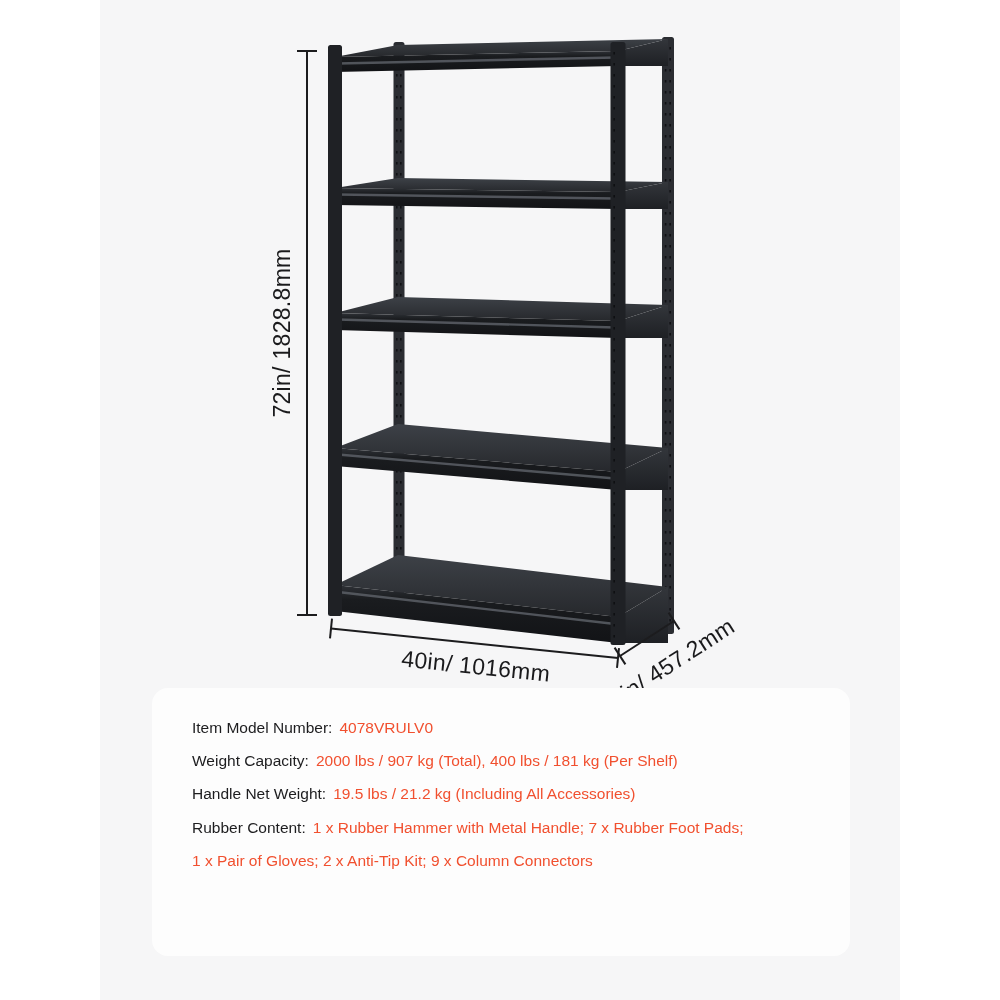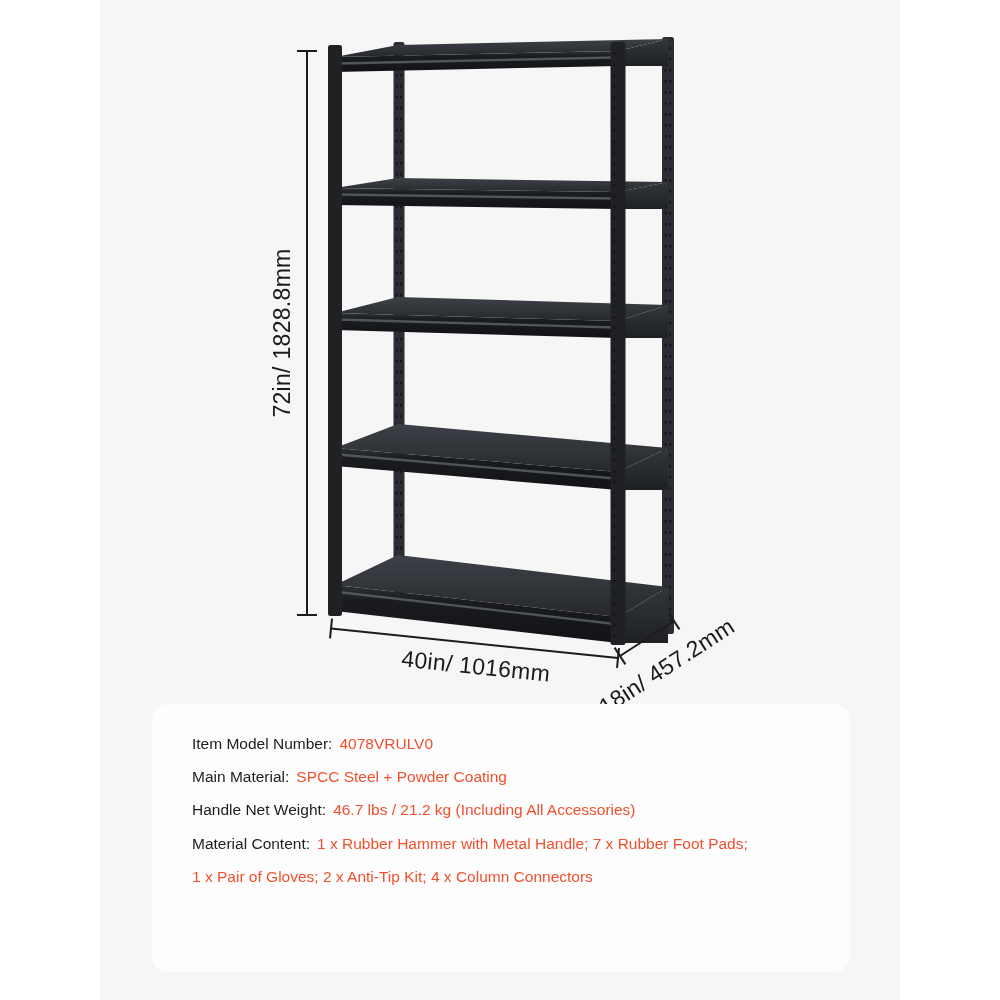--- a/index.html
+++ b/index.html
@@ -1,21 +1,21 @@
 <!DOCTYPE html>
 <html><head>
 <meta charset="utf-8">
 <style>
   * { margin:0; padding:0; box-sizing:border-box; }
   html,body { width:1000px; height:1000px; background:#ffffff; font-family:"Liberation Sans","DejaVu Sans",sans-serif; }
   .page { position:relative; width:1000px; height:1000px; background:#ffffff; overflow:hidden; }
   .stage { position:absolute; left:100px; top:0; width:800px; height:1000px; background:#f6f6f7; }
   .diagram-svg { position:absolute; left:0; top:0; width:1000px; height:705px; display:block; }
   .dim-text { font-family:"Liberation Sans","DejaVu Sans",sans-serif; font-size:23px; fill:#1a1a1c; font-weight:500; letter-spacing:0.3px; }
-  .spec-panel { position:absolute; left:152px; top:704px; width:698px; height:268px; background:#fdfdfd; border-radius:16px; padding:23px 40px 0 40px; }
+  .spec-panel { position:absolute; left:152px; top:688px; width:698px; height:268px; background:#fdfdfd; border-radius:16px; padding:23px 40px 0 40px; }
   .spec-row { font-size:15.5px; line-height:33.2px; white-space:nowrap; }
   .spec-label { color:#1d1d1f; margin-right:7px; }
   .spec-label:empty { margin-right:0; }
   .spec-value { color:#f1502f; font-weight:500; }
 </style>
 </head>
 <body>
 
 <div class="page">
   <div class="stage"></div>
@@ -114,25 +114,25 @@
     <text class="dim-text" transform="translate(290,333) rotate(-90)" text-anchor="middle">72in/ 1828.8mm</text>
     <text class="dim-text" transform="translate(475,674) rotate(5.9)" text-anchor="middle">40in/ 1016mm</text>
     <text class="dim-text" transform="translate(671,673) rotate(-33)" text-anchor="middle">18in/ 457.2mm</text>
   </svg>
 
   <div class="spec-panel">
     <div class="spec-row">
       <span class="spec-label">Item Model Number:</span><span class="spec-value">4078VRULV0</span>
     </div>
     <div class="spec-row">
-      <span class="spec-label">Main Material:</span><span class="spec-value">SPCC Steel + Powder Coating</span>
+      <span class="spec-label">Weight Capacity:</span><span class="spec-value">2000 lbs / 907 kg (Total), 400 lbs / 181 kg (Per Shelf)</span>
     </div>
     <div class="spec-row">
-      <span class="spec-label">Handle Net Weight:</span><span class="spec-value">46.7 lbs / 21.2 kg (Including All Accessories)</span>
+      <span class="spec-label">Handle Net Weight:</span><span class="spec-value">19.5 lbs / 21.2 kg (Including All Accessories)</span>
     </div>
     <div class="spec-row">
-      <span class="spec-label">Material Content:</span><span class="spec-value">1 x Rubber Hammer with Metal Handle; 7 x Rubber Foot Pads;</span>
+      <span class="spec-label">Rubber Content:</span><span class="spec-value">1 x Rubber Hammer with Metal Handle; 7 x Rubber Foot Pads;</span>
     </div>
     <div class="spec-row">
-      <span class="spec-label"></span><span class="spec-value">1 x Pair of Gloves; 2 x Anti-Tip Kit; 4 x Column Connectors</span>
+      <span class="spec-label"></span><span class="spec-value">1 x Pair of Gloves; 2 x Anti-Tip Kit; 9 x Column Connectors</span>
     </div>
   </div>
 </div>
 
 </body></html>

